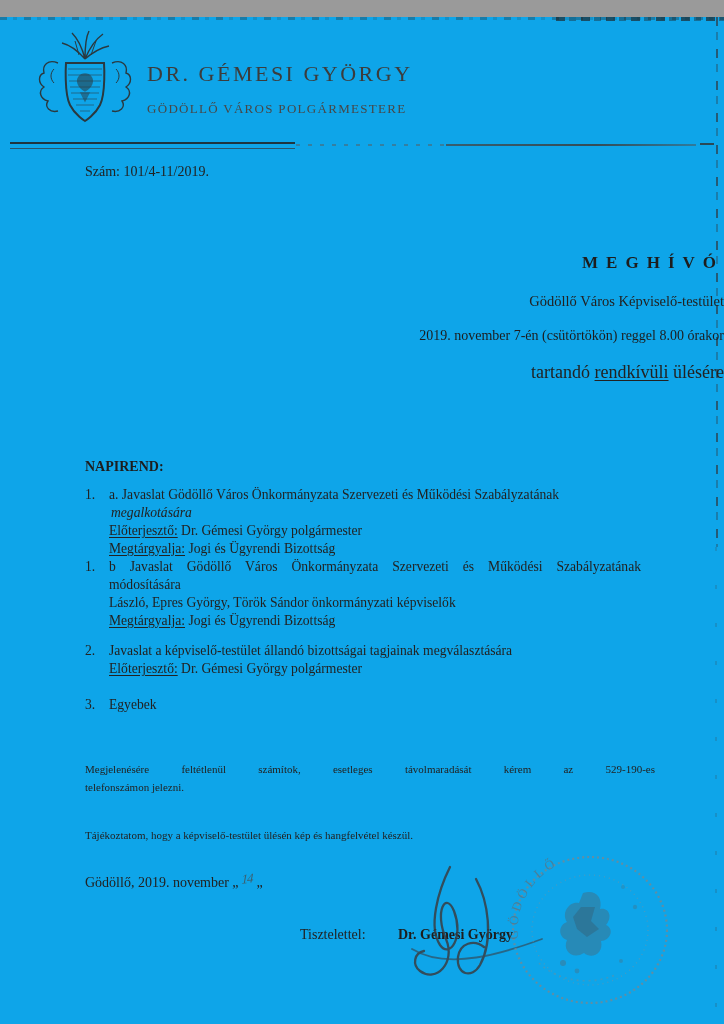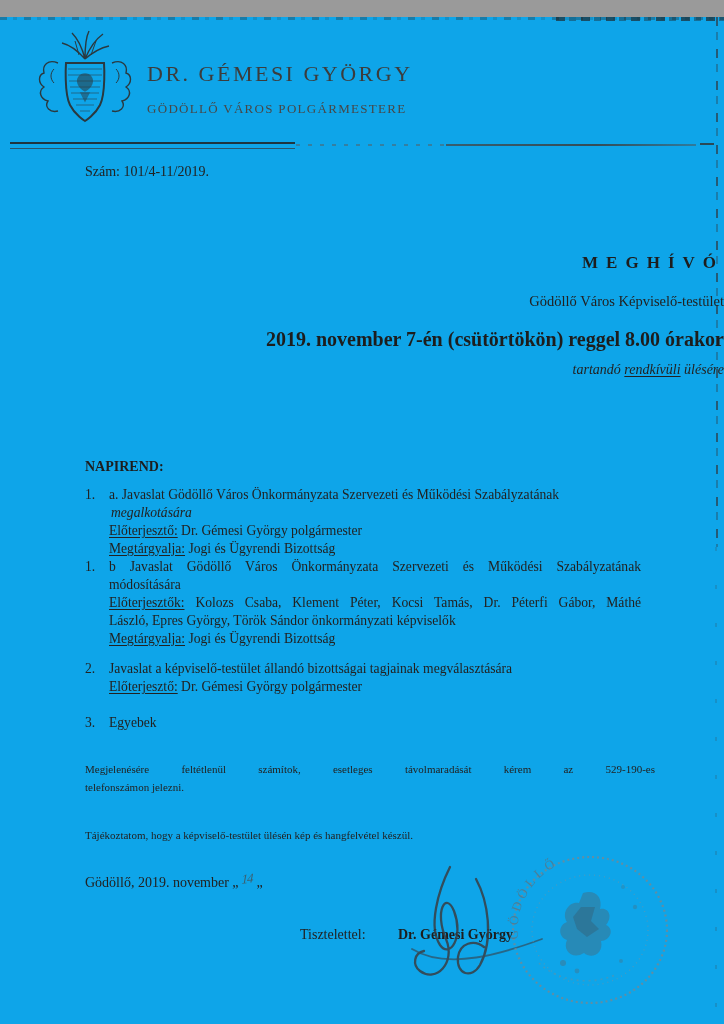--- a/index.html
+++ b/index.html
@@ -28,22 +28,22 @@
   .rule-b{position:absolute;left:296px;top:127px;width:150px;height:2px;
     background:repeating-linear-gradient(90deg,rgba(90,90,90,.5) 0 4px,transparent 4px 12px);}
   .rule-c{position:absolute;left:446px;top:127px;width:250px;height:2px;
     background:linear-gradient(90deg,rgba(70,70,70,.75),rgba(60,60,60,.85) 60%,rgba(80,80,80,.5));}
   .rule-d{position:absolute;left:700px;top:126px;width:14px;height:2px;background:rgba(50,50,50,.8);}
   
   .ref{position:absolute;left:85px;top:147px;font-size:14px;}
   .c-line{position:absolute;left:0;width:724px;text-align:right;}
   .t-title{top:236px;font-size:17px;font-weight:bold;letter-spacing:8px;color:#1d1d1d;}
   .t-body{top:276px;font-size:14.5px;}
-  .t-date{top:311px;font-size:20px;font-weight:bold;color:#1d1d1d;}
-  .t-sess{top:345px;font-size:14px;font-style:italic;}
+  .t-date{top:311px;font-size:14px;font-weight:normal;color:#1d1d1d;}
+  .t-sess{top:345px;font-size:18px;}
   .loc{position:absolute;left:87px;top:377px;width:580px;font-size:13.8px;font-weight:bold;color:#1d1d1d;}
   .ul{text-decoration:underline;text-underline-offset:2px;}
   .napirend{position:absolute;left:85px;top:442px;font-size:14px;font-weight:bold;color:#1d1d1d;}
   .agenda{position:absolute;left:85px;top:469px;width:556px;font-size:13.6px;line-height:18px;}
   .item{display:flex;}
   .item .num{width:24px;flex:0 0 24px;}
   .item .txt{flex:1;}
   .mt12{margin-top:12px;}
   .mt18{margin-top:18px;}
   .just{text-align:justify;text-align-last:justify;}
@@ -133,21 +133,20 @@
         <div><span class="ul">Előterjesztő:</span><span> Dr. Gémesi György polgármester</span></div>
         <div><span class="ul">Megtárgyalja:</span><span> Jogi és Ügyrendi Bizottság</span></div>
       </div>
     </div>
 
     <div class="item">
       <div class="num">1.</div>
       <div class="txt">
         <div class="just">b Javaslat Gödöllő Város Önkormányzata Szervezeti és Működési Szabályzatának</div>
         <div>módosítására</div>
-        <div class="just"><span class="ul">Előterjesztők:</span><span> Kolozs Csaba, Klement Péter, Kocsi Tamás, Dr. Péterfi Gábor, Máthé</span></div>
         <div>László, Epres György, Török Sándor önkormányzati képviselők</div>
         <div><span class="ul">Megtárgyalja:</span><span> Jogi és Ügyrendi Bizottság</span></div>
       </div>
     </div>
 
     <div class="item mt12">
       <div class="num">2.</div>
       <div class="txt">
         <div>Javaslat a képviselő-testület állandó bizottságai tagjainak megválasztására</div>
         <div><span class="ul">Előterjesztő:</span><span> Dr. Gémesi György polgármester</span></div>

